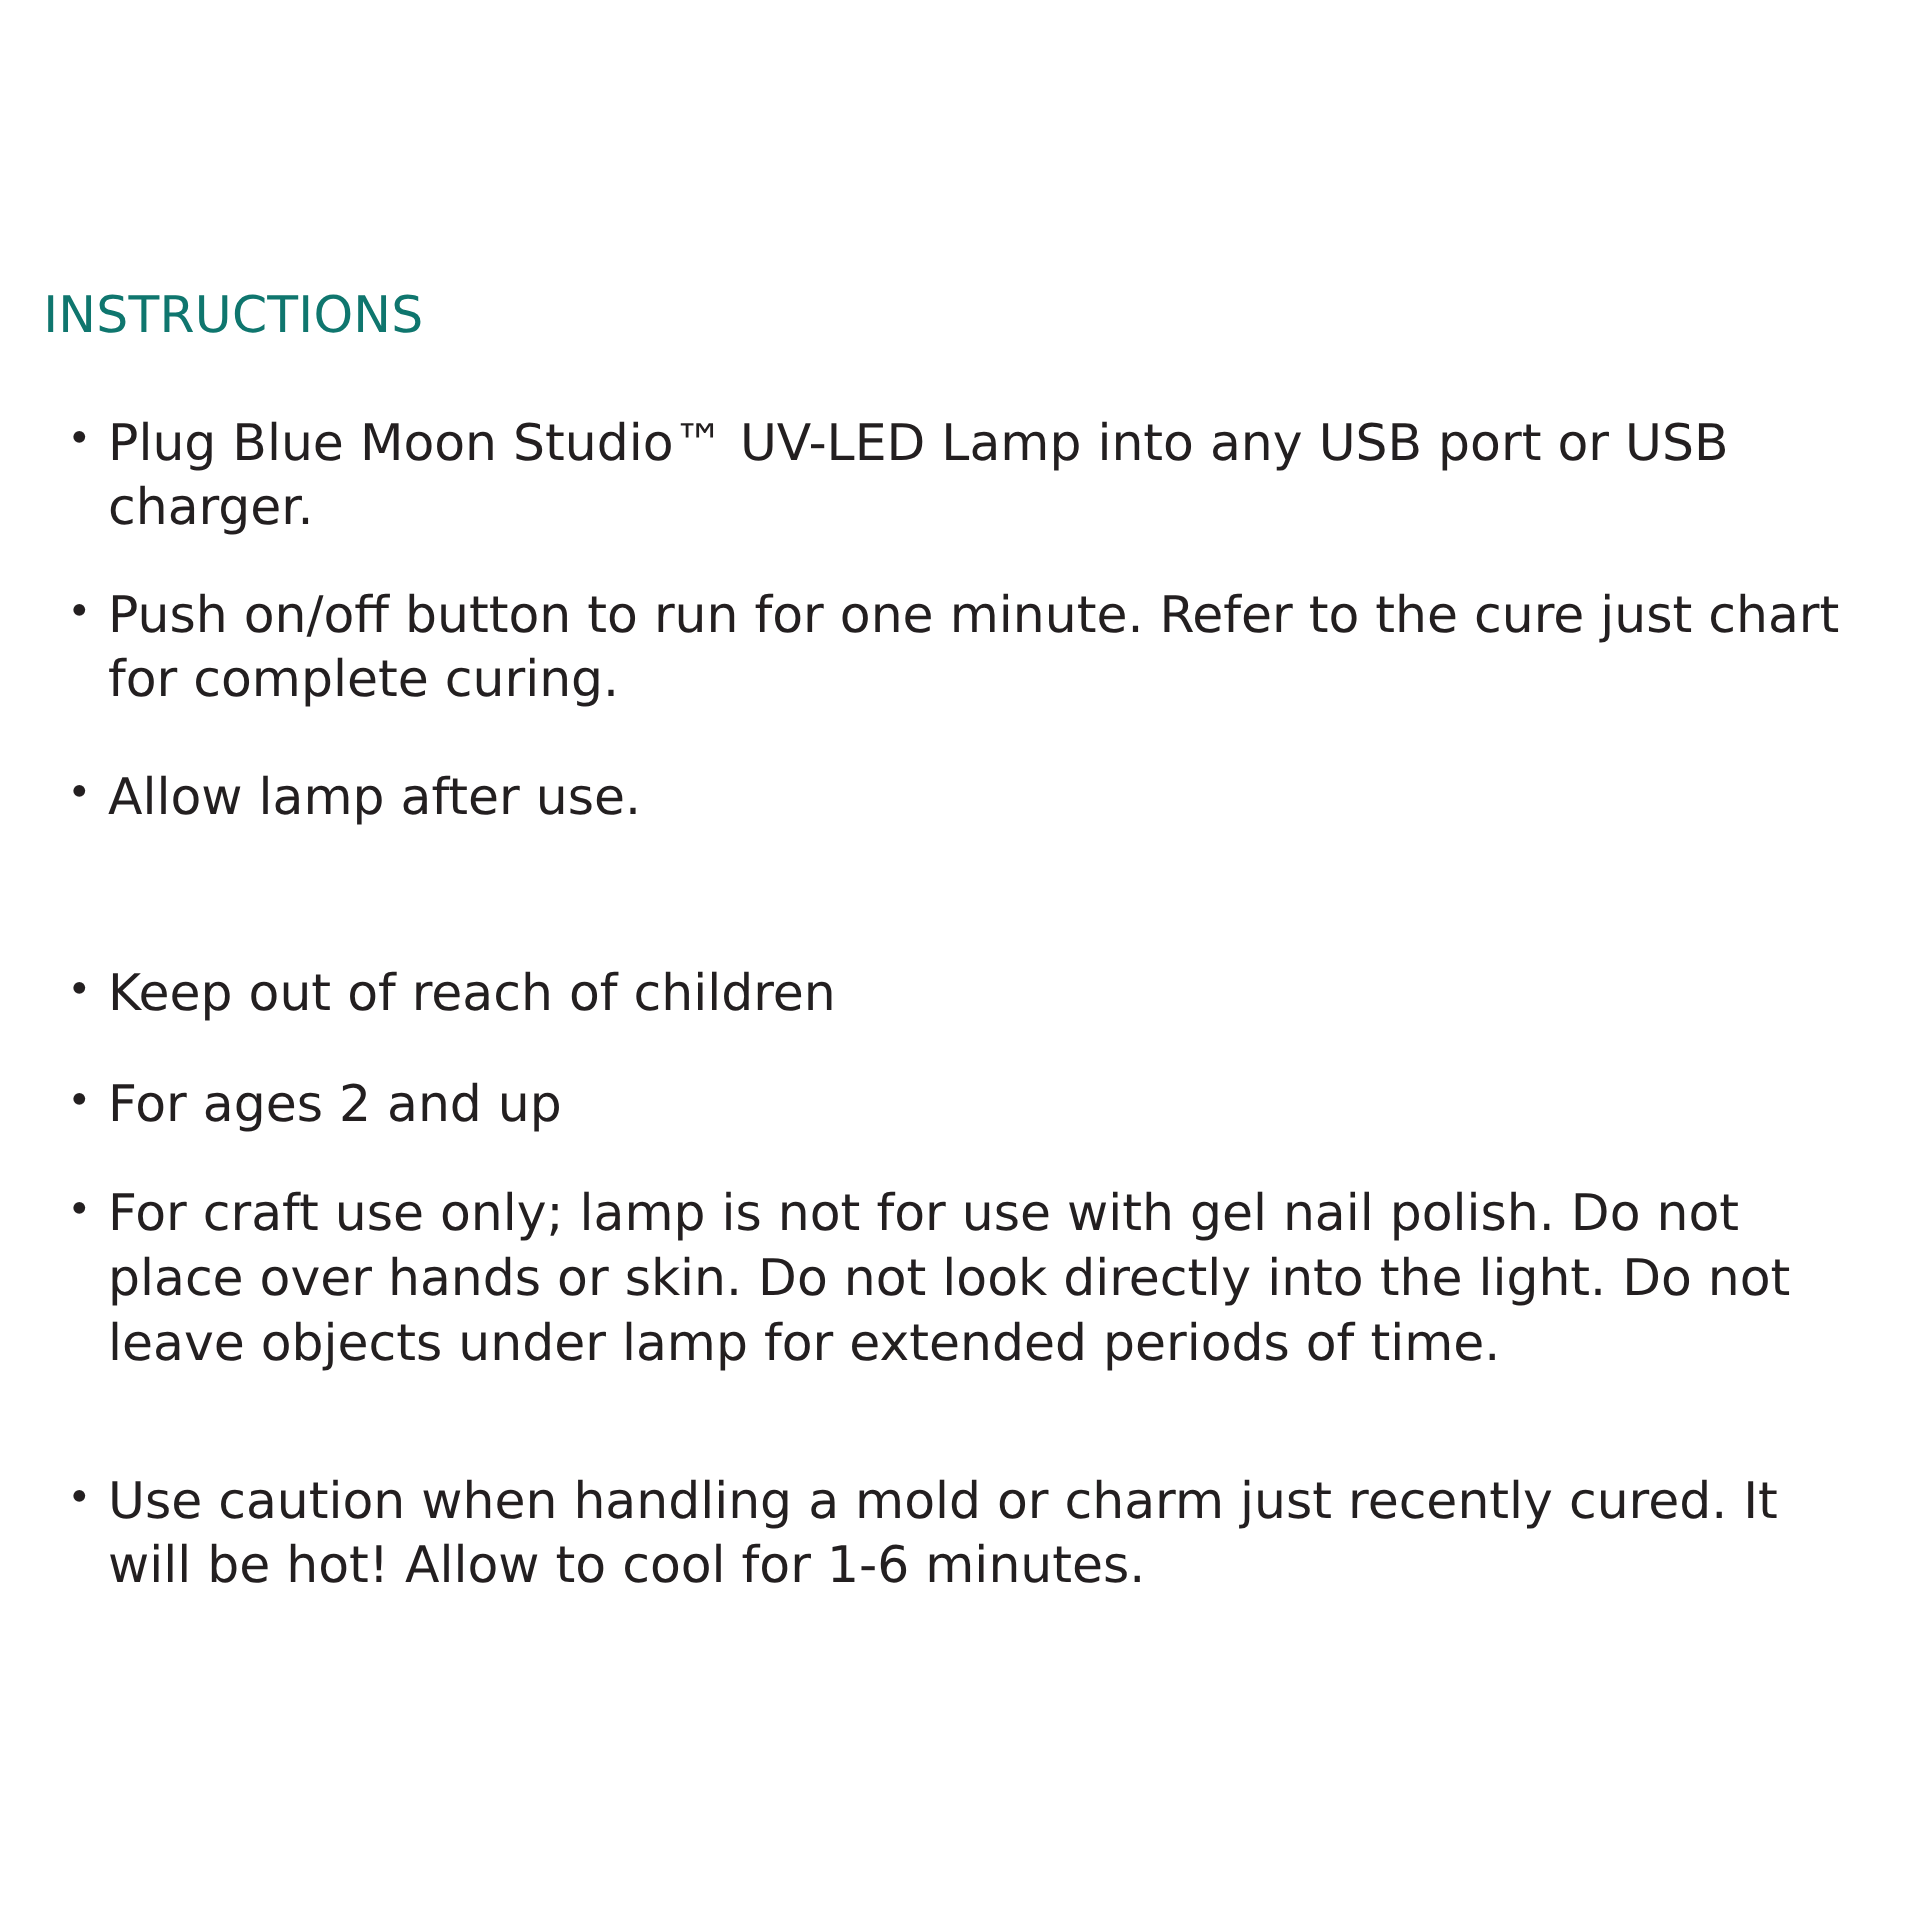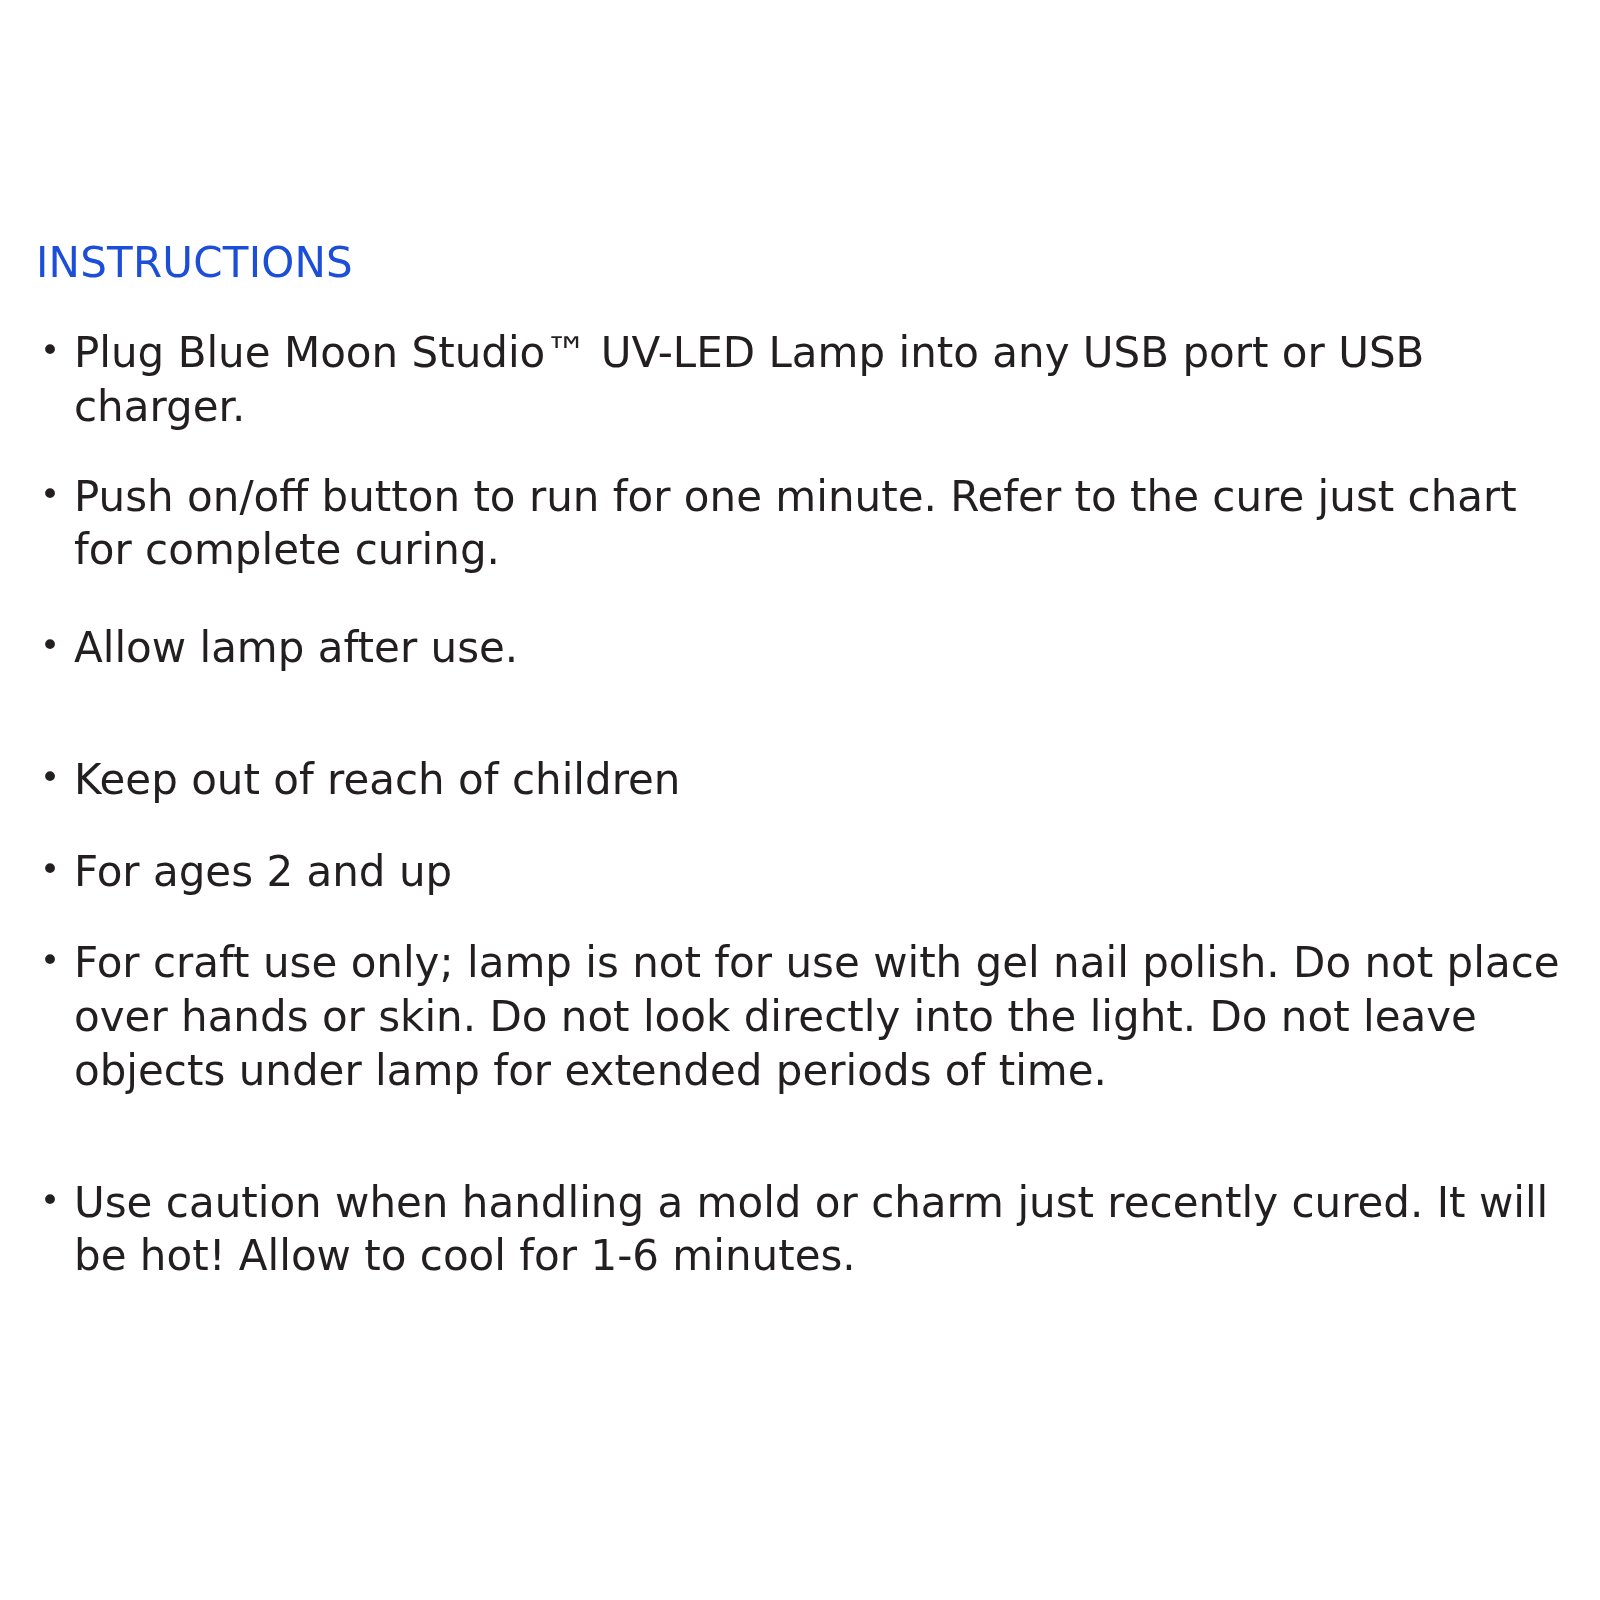--- a/index.html
+++ b/index.html
@@ -20,27 +20,27 @@
     width: 1600px;
     height: 1600px;
     box-sizing: border-box;
     padding: 240px 40px 0 36px;
   }
 
   .section-heading {
     font-size: 42px;
     line-height: 1.1;
     letter-spacing: 0.2px;
-    color: #1d4ed8;
+    color: #0f766e;
     font-weight: 400;
   }
 
   .bullet-list {
     list-style: none;
-    margin: 0;
+    margin: 16px;
     padding: 0;
   }
 
   .bullet-item {
     position: relative;
     font-size: 42px;
     line-height: 1.28;
     color: #231f20;
     padding-left: 38px;
     font-weight: 400;

